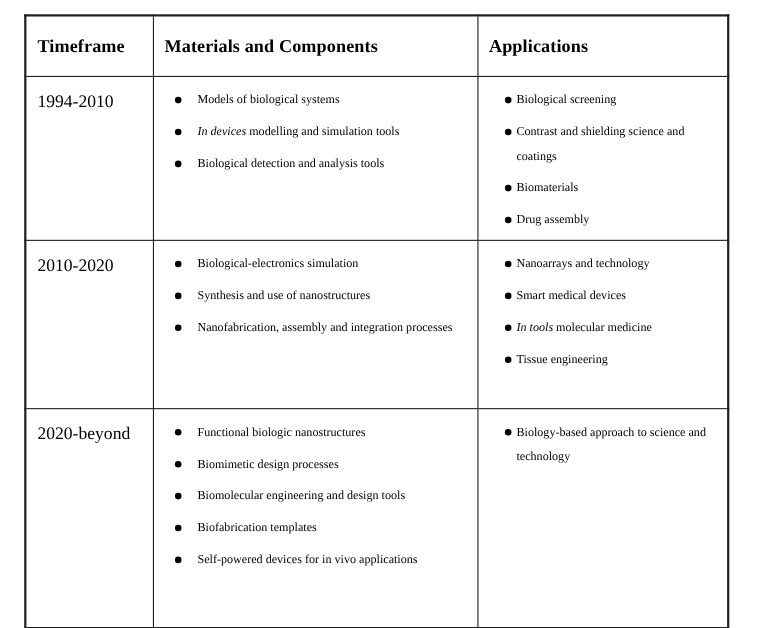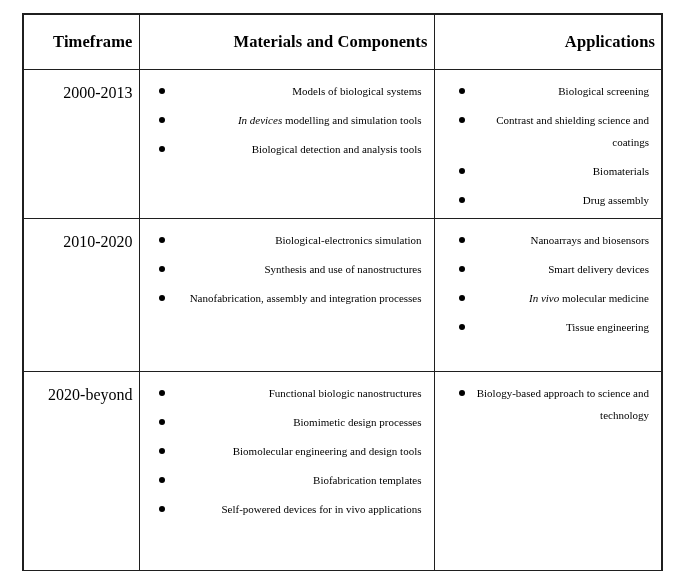--- a/index.html
+++ b/index.html
@@ -21,21 +21,21 @@
     height: 543px;
     border-collapse: collapse;
     table-layout: fixed;
     border: 2px solid #1f1f1f;
   }
   .roadmap-table td, .roadmap-table th {
     border: 1px solid #1f1f1f;
     vertical-align: top;
     padding: 0;
     font-size: 16px;
-    text-align: right;
+    text-align: left;
   }
   col.c-time  { width: 116px; }
   col.c-mat   { width: 295px; }
   col.c-app   { width: 228px; }
 
   tr.header-row { height: 55px; }
   tr.row-1      { height: 135px; }
   tr.row-2      { height: 153px; }
   tr.row-3      { height: 200px; }
 
@@ -89,21 +89,21 @@
     <col class="c-mat">
     <col class="c-app">
   </colgroup>
   <tbody>
     <tr class="header-row">
       <th>Timeframe</th>
       <th>Materials and Components</th>
       <th>Applications</th>
     </tr>
     <tr class="row-1">
-      <td class="timeframe-cell">2000-2013</td>
+      <td class="timeframe-cell">1994-2010</td>
       <td class="list-cell mat-cell">
         <ul class="bullet-list">
             <li><span>Models of biological systems</span></li>
             <li><span class="it">In devices</span><span> modelling and simulation tools</span></li>
             <li><span>Biological detection and analysis tools</span></li>
           </ul>
       </td>
       <td class="list-cell app-cell">
         <ul class="bullet-list">
             <li><span>Biological screening</span></li>
@@ -117,23 +117,23 @@
       <td class="timeframe-cell">2010-2020</td>
       <td class="list-cell mat-cell">
         <ul class="bullet-list">
             <li><span>Biological-electronics simulation</span></li>
             <li><span>Synthesis and use of nanostructures</span></li>
             <li><span>Nanofabrication, assembly and integration processes</span></li>
           </ul>
       </td>
       <td class="list-cell app-cell">
         <ul class="bullet-list">
-            <li><span>Nanoarrays and biosensors</span></li>
-            <li><span>Smart delivery devices</span></li>
-            <li><span class="it">In vivo</span><span> molecular medicine</span></li>
+            <li><span>Nanoarrays and technology</span></li>
+            <li><span>Smart medical devices</span></li>
+            <li><span class="it">In tools</span><span> molecular medicine</span></li>
             <li><span>Tissue engineering</span></li>
           </ul>
       </td>
     </tr>
     <tr class="row-3">
       <td class="timeframe-cell">2020-beyond</td>
       <td class="list-cell mat-cell">
         <ul class="bullet-list">
             <li><span>Functional biologic nanostructures</span></li>
             <li><span>Biomimetic design processes</span></li>

